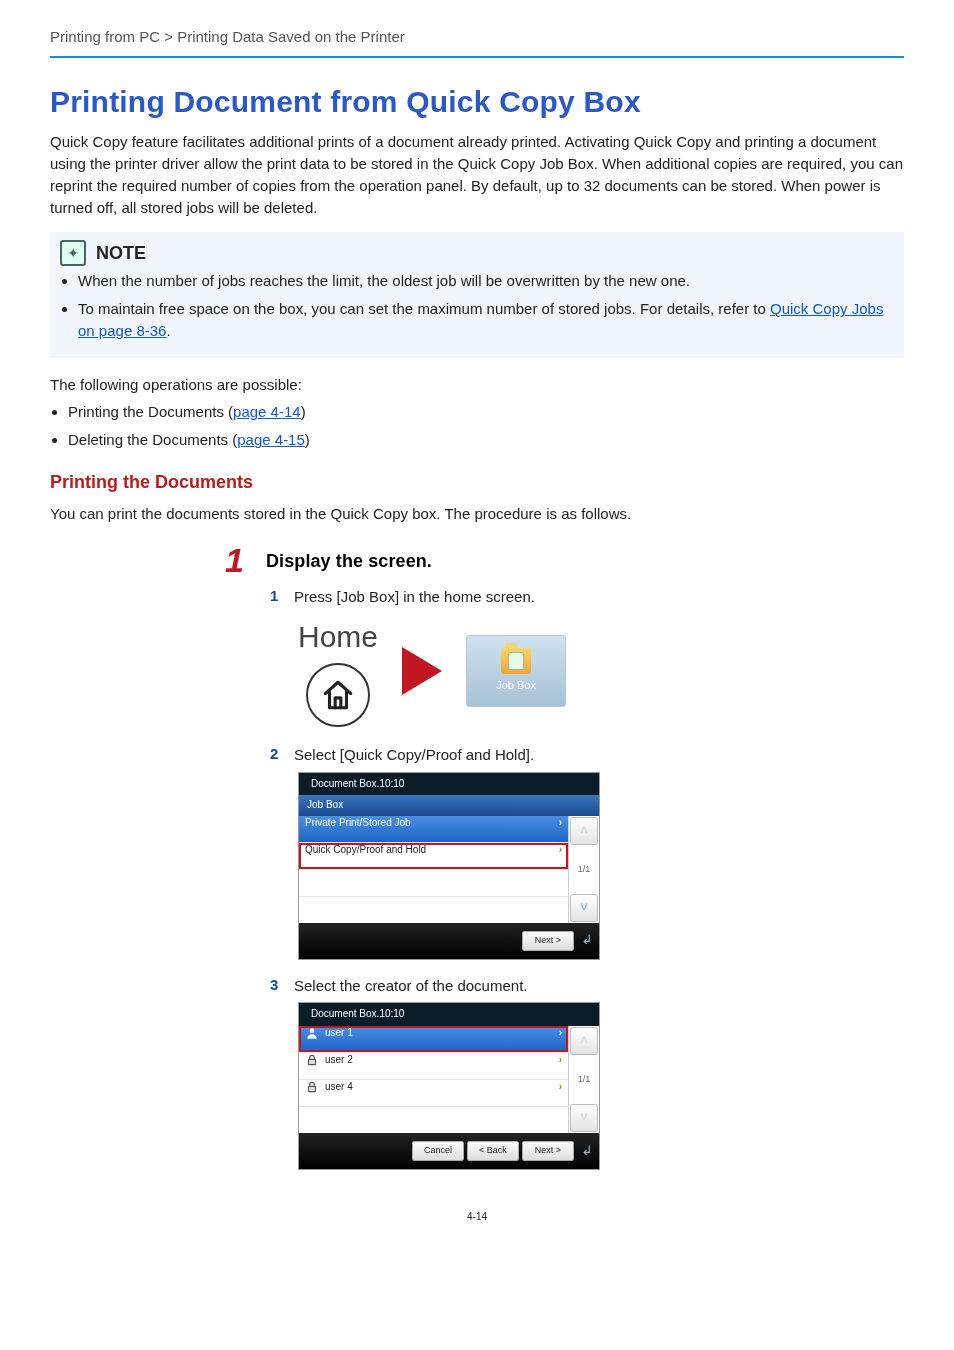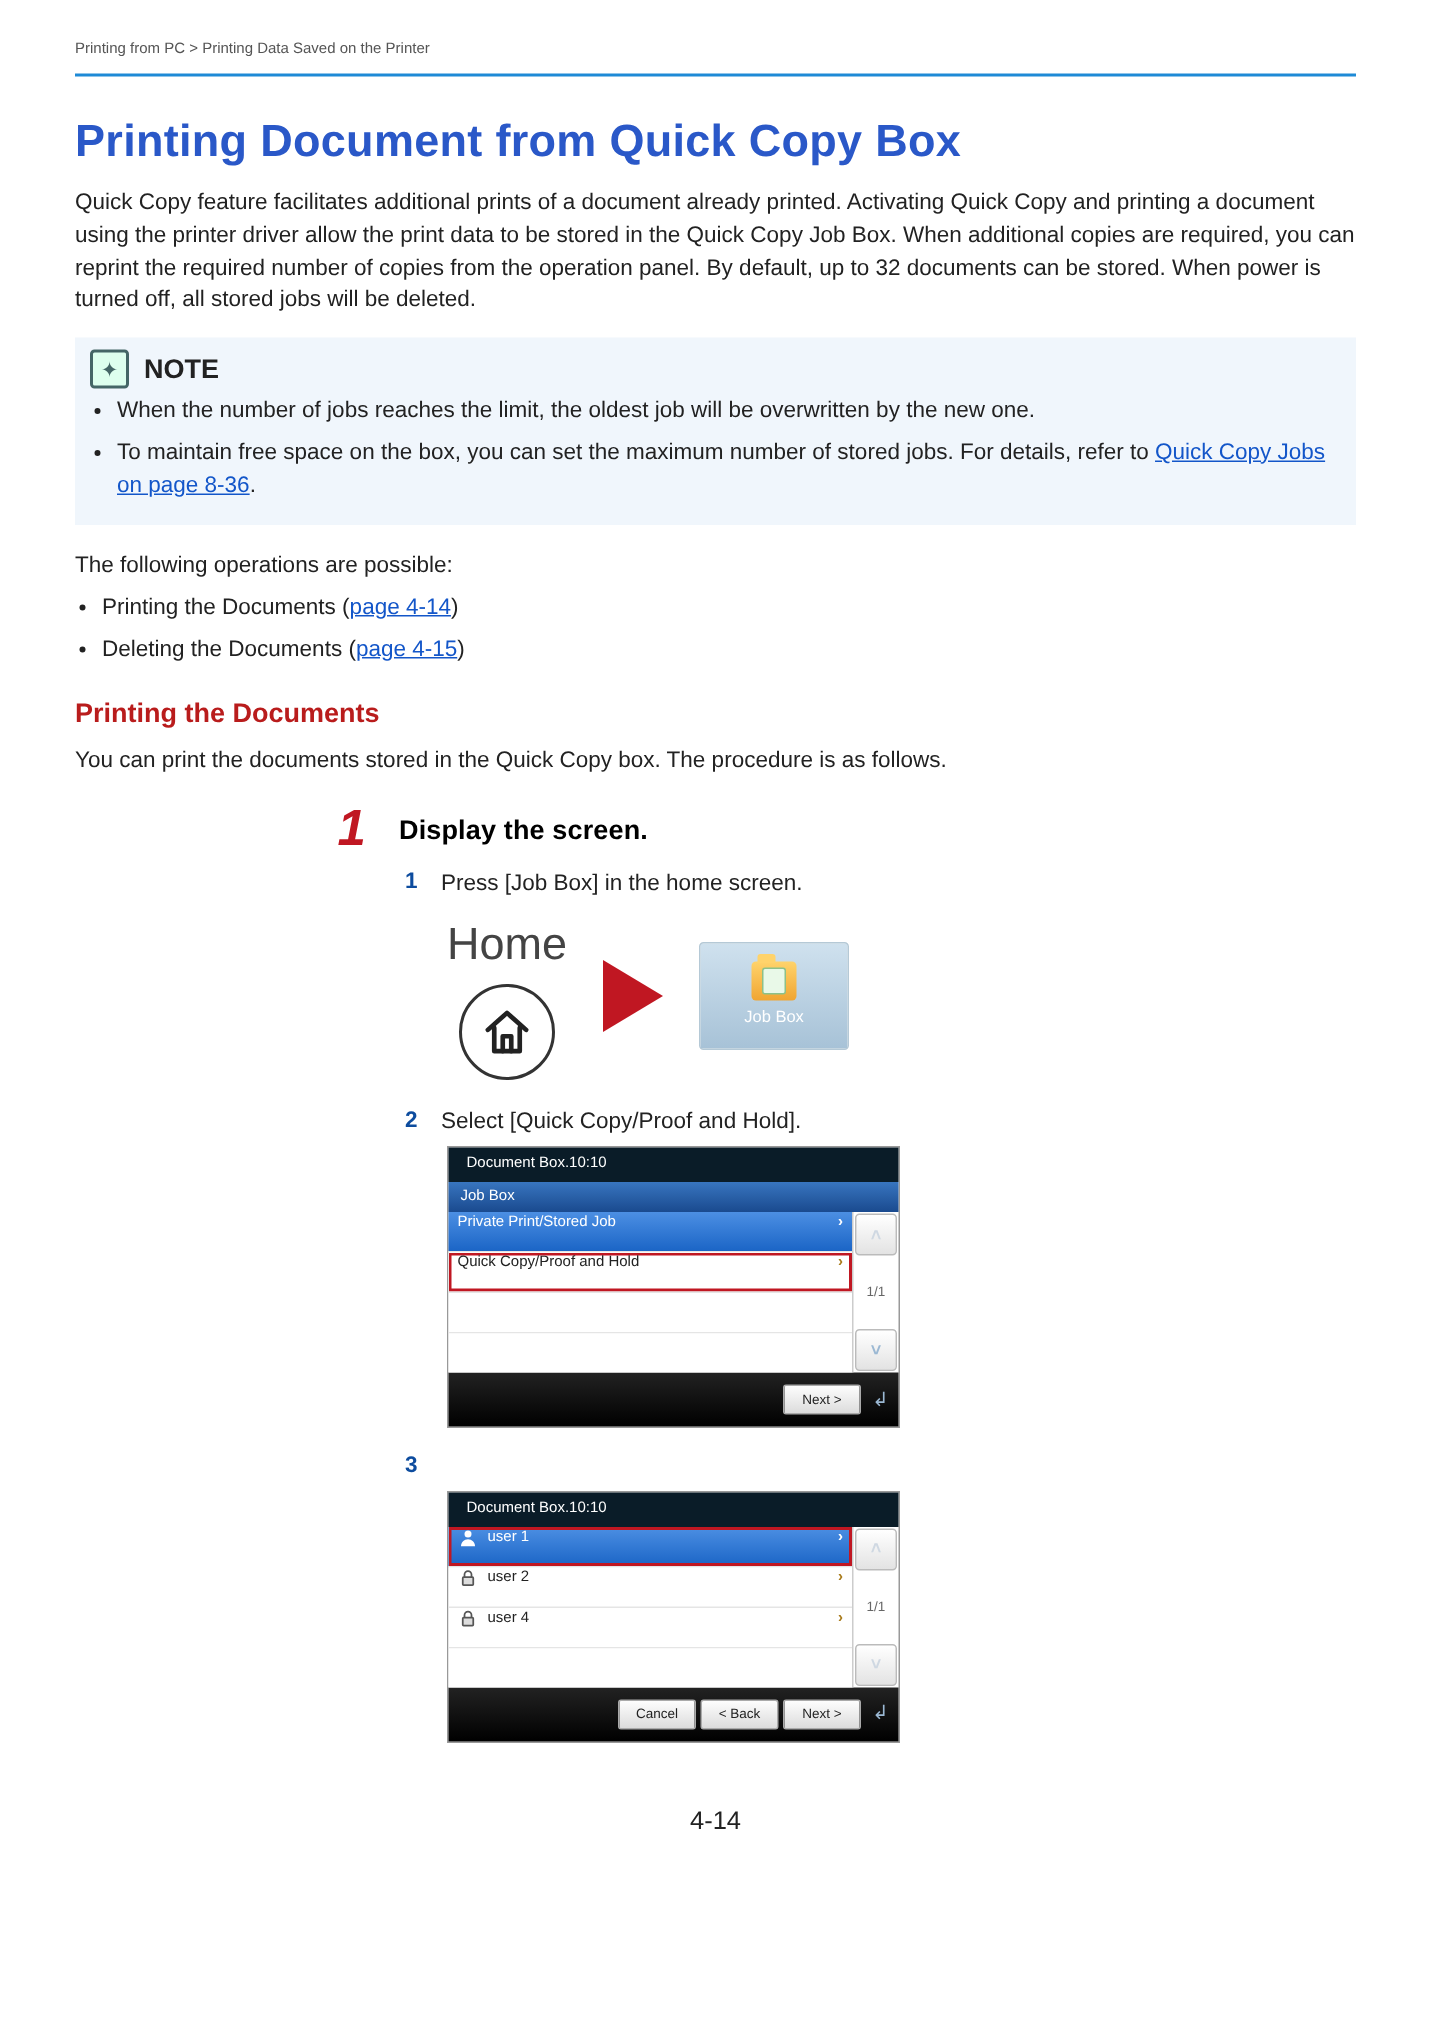--- a/index.html
+++ b/index.html
@@ -26,21 +26,21 @@
     min-height:var(--page-h);
     color:var(--text);
     font-size:15px;
     line-height:1.45;
     box-sizing:border-box;
   }
   .page{
     padding: 26px var(--margin-x) 30px var(--margin-x);
   }
   .breadcrumb{
-    font-size:10px;
+    font-size:15px;
     color:#555;
     padding-bottom:8px;
     border-bottom:2px solid var(--blue-accent);
     margin-bottom:22px;
   }
   h1.section-title{
     color:var(--title-blue);
     font-size:30px;
     font-weight:900;
     margin:0 0 8px 0;
@@ -128,21 +128,21 @@
   .fbtn{
     min-width:50px;height:18px;font-size:9px;display:flex;align-items:center;justify-content:center;
     background:linear-gradient(#fdfdfd,#dcdcdc);border:1px solid #aaa;border-radius:2px;color:#222;
   }
   .enter{
     width:20px;height:18px;color:#9bb8d3;font-size:13px;display:flex;align-items:center;justify-content:center;
   }
   .row-icon{width:14px;height:14px;margin-right:6px;display:inline-flex;align-items:center;justify-content:center;}
   .row-icon svg{width:14px;height:14px;}
   .with-icon{display:flex;align-items:center;gap:0;}
-  .page-no{text-align:center;font-size:17px;margin-top:40px;}
+  .page-no{text-align:center;font-size:10px;margin-top:40px;}
 </style>
 </head>
 <body>
 
 <div class="page">
 
   <div class="breadcrumb">Printing from PC &gt; Printing Data Saved on the Printer</div>
 
   <h1 class="section-title">Printing Document from Quick Copy Box</h1>
 
@@ -234,20 +234,21 @@
         </div>
       </div>
       <div class="screen-footer">
         <div class="fbtn">Next &gt;</div>
         <div class="enter">↲</div>
       </div>
     </div>
 
     <div class="sub-row">
       <div class="sub-num">3</div>
+      <div class="sub-text">Select the creator of the document.</div>
     </div>
 
     <div class="screen">
       <div class="screen-header">
         <span>Document Box.</span>
         <span>10:10</span>
       </div>
       <div class="screen-body">
         <div class="screen-list">
           <div class="screen-row blue highlight">

